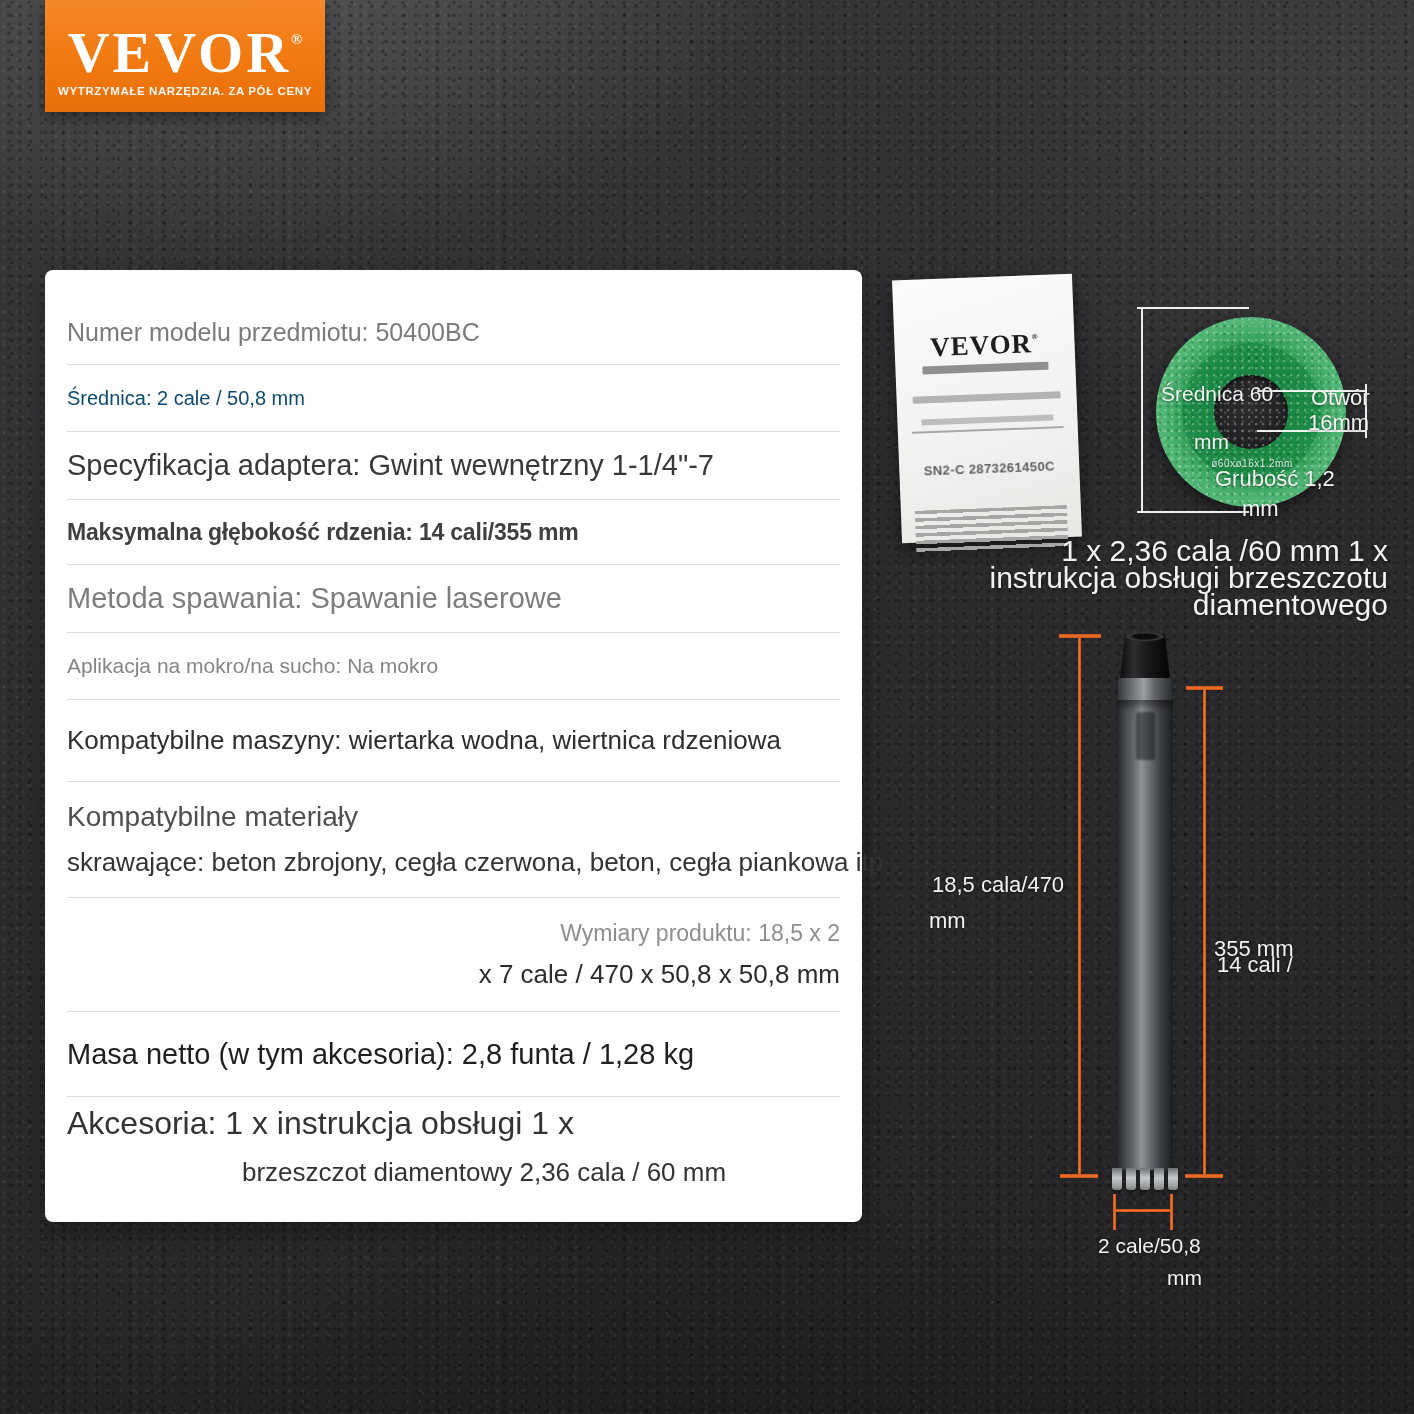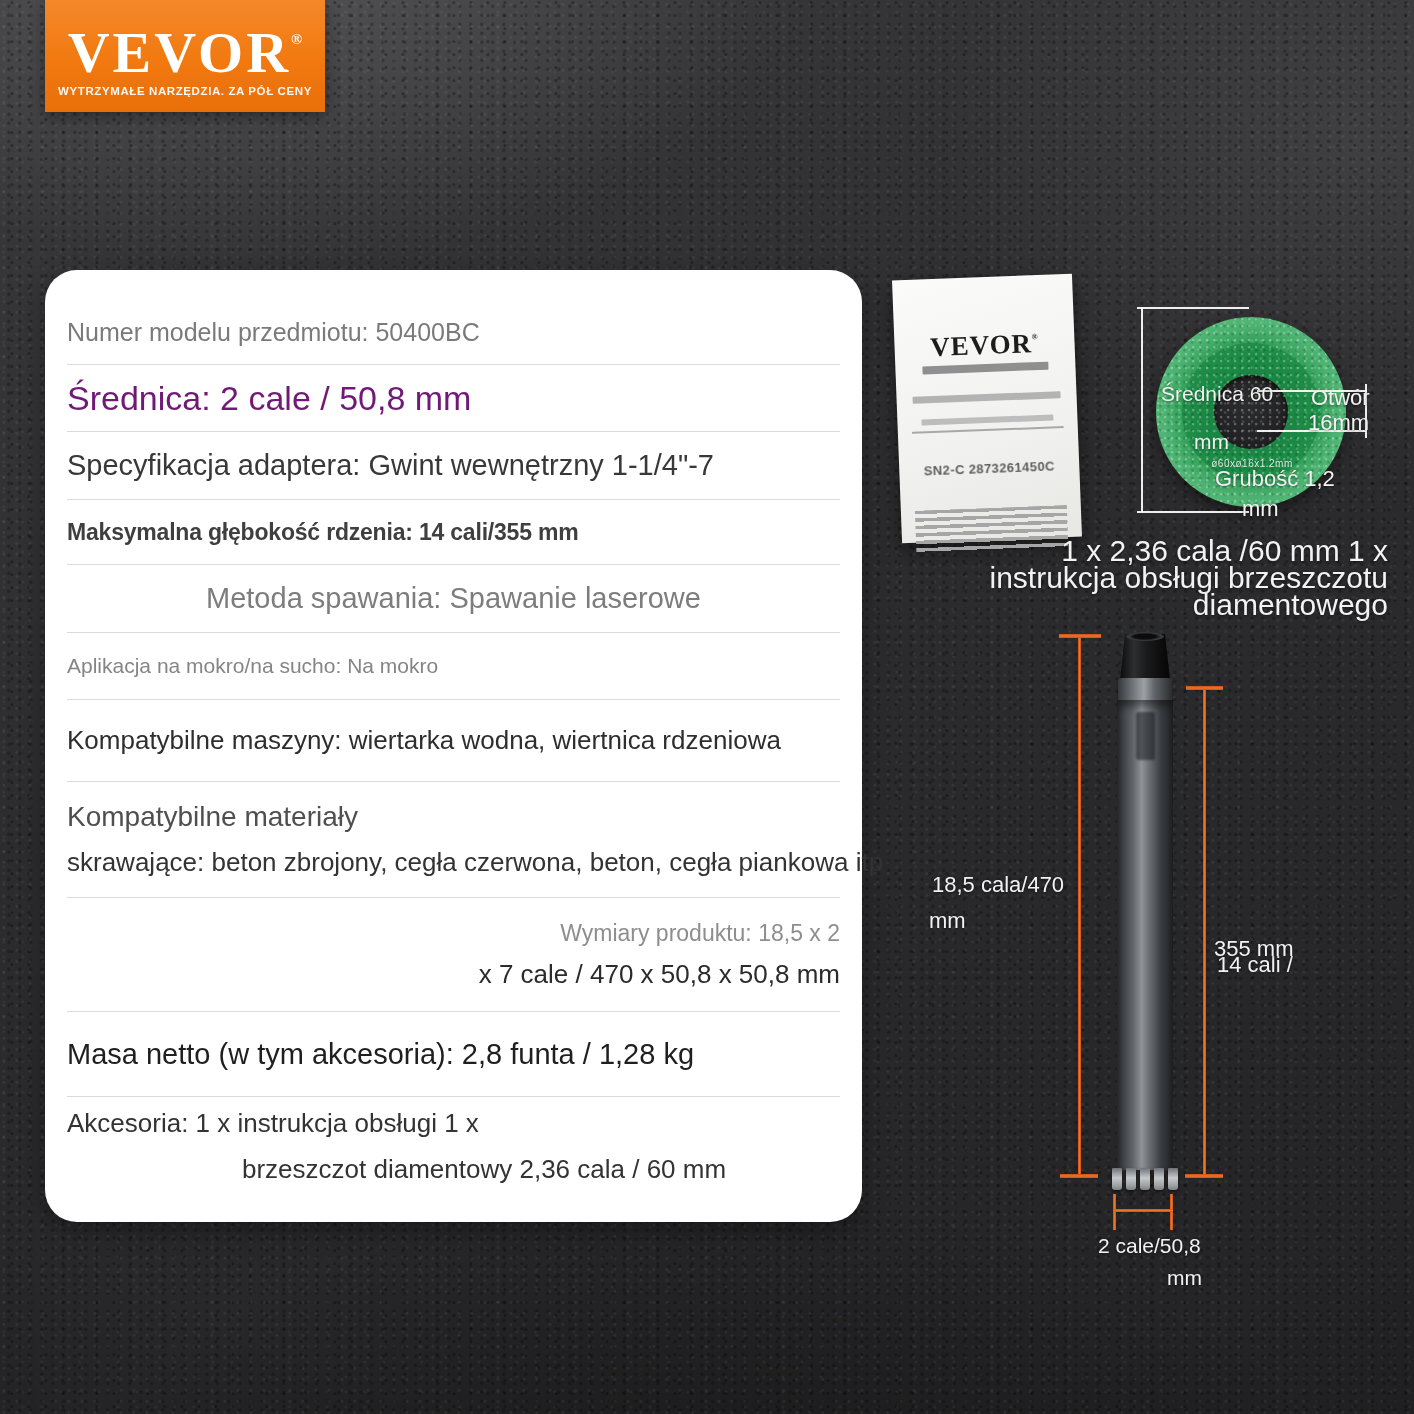--- a/index.html
+++ b/index.html
@@ -40,40 +40,40 @@
   }
   .logo-name sup{ font-size:15px; letter-spacing:0; vertical-align:28px; }
   .logo-tagline{
     font-size:11.5px; color:#fff; letter-spacing:.6px; margin-top:1px; font-weight:bold;
     opacity:.95;
   }
 
   
   .spec-card{
     position:absolute; left:45px; top:270px; width:817px; height:952px;
-    background:#fff; border-radius:32px; padding:0 22px;
+    background:#fff; border-radius:8px; padding:0 22px;
     display:flex; flex-direction:column; z-index:4;
     box-shadow:0 8px 24px rgba(0,0,0,.35);
   }
   .spec-row{ display:flex; flex-direction:column; justify-content:center; }
   .spec-row.bb{ border-bottom:1px solid #dadada; }
   .l1,.l2{ white-space:nowrap; }
   .r1{ height:95px; padding-top:30px; } .r1 .l1{ font-size:25px; color:#7a7a7a; }
-  .r2{ height:67px; } .r2 .l1{ font-size:34px; color:#701a75; }
+  .r2{ height:67px; } .r2 .l1{ font-size:20px; color:#0c4a6e; }
   .r3{ height:68px; } .r3 .l1{ font-size:29px; color:#383838; }
   .r4{ height:65px; } .r4 .l1{ font-size:23px; color:#3f3f3f; font-weight:bold; letter-spacing:-.2px; }
-  .r5{ height:68px;text-align:center; } .r5 .l1{ font-size:29px; color:#7d7d7d; }
+  .r5{ height:68px; } .r5 .l1{ font-size:29px; color:#7d7d7d; }
   .r6{ height:67px; } .r6 .l1{ font-size:21px; color:#858585; }
   .r7{ height:82px; } .r7 .l1{ font-size:26px; color:#2e2e2e; }
   .r8{ height:116px; } .r8 .l1{ font-size:28px; color:#4f4f4f; margin-bottom:14px; }
                         .r8 .l2{ font-size:26px; color:#333; }
   .r9{ height:114px;align-items:flex-end; } .r9 .l1{ font-size:23px; color:#8e8e8e; margin-bottom:12px; padding-left:4px; }
                         .r9 .l2{ font-size:26px; color:#2b2b2b; }
   .r10{ height:85px; } .r10 .l1{ font-size:29px; color:#1f1f1f; }
-  .r11{ height:125px; padding-bottom:26px; } .r11 .l1{ font-size:26px; color:#333; margin-bottom:15px; }
+  .r11{ height:125px; padding-bottom:26px; } .r11 .l1{ font-size:32px; color:#333; margin-bottom:15px; }
                         .r11 .l2{ font-size:26px; color:#333; margin-left:175px; }
 
   
   .manual{
     position:absolute; left:897px; top:277px; width:180px; height:263px;
     background:linear-gradient(165deg,#fbfbfa 0%, #f1f1ef 60%, #e7e7e4 100%);
     transform:rotate(-2.2deg); box-shadow:0 8px 20px rgba(0,0,0,.5);
     text-align:center; z-index:3;
   }
   .manual-logo{

